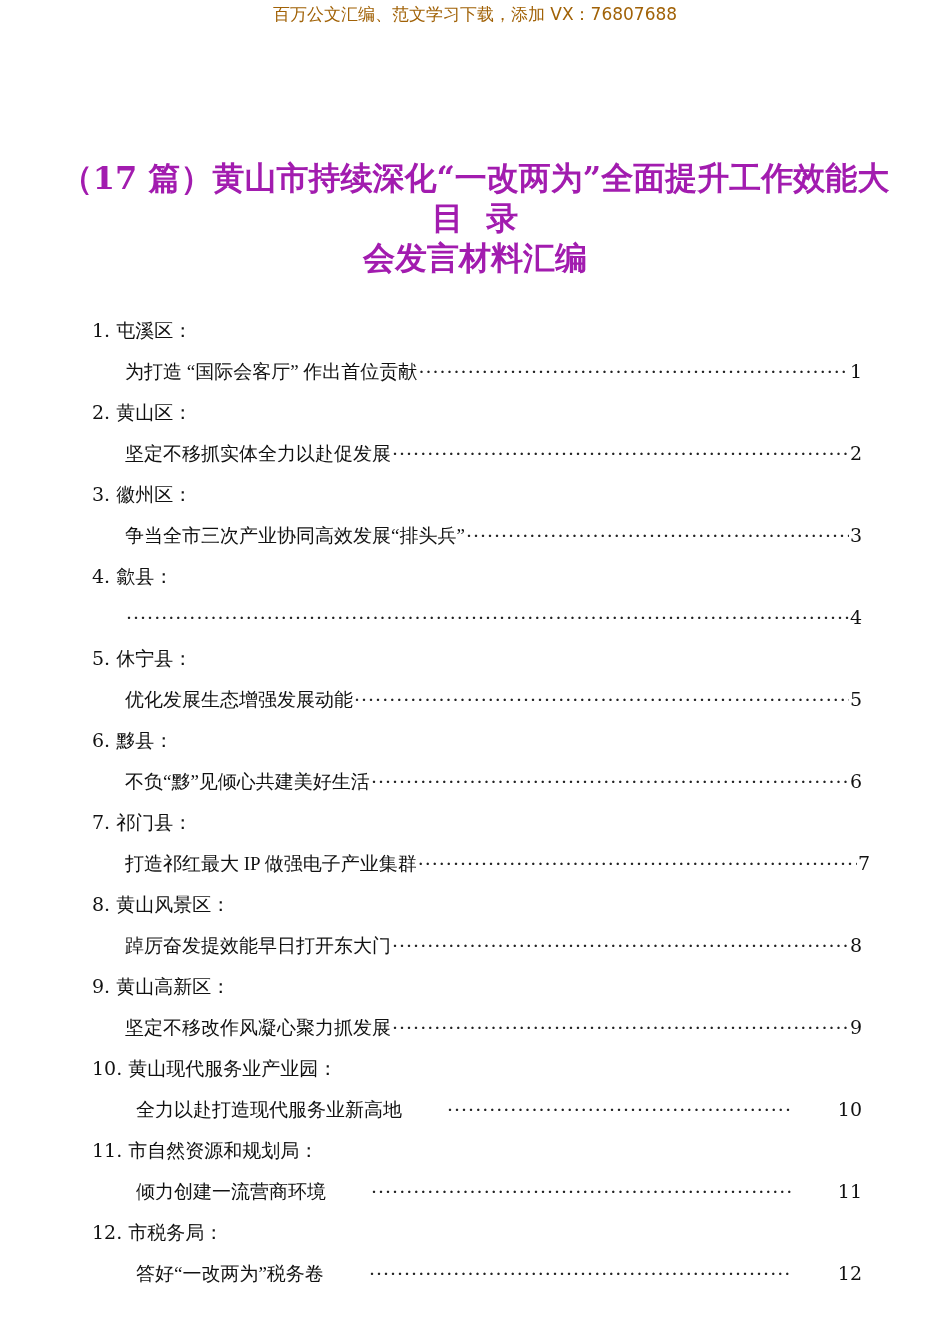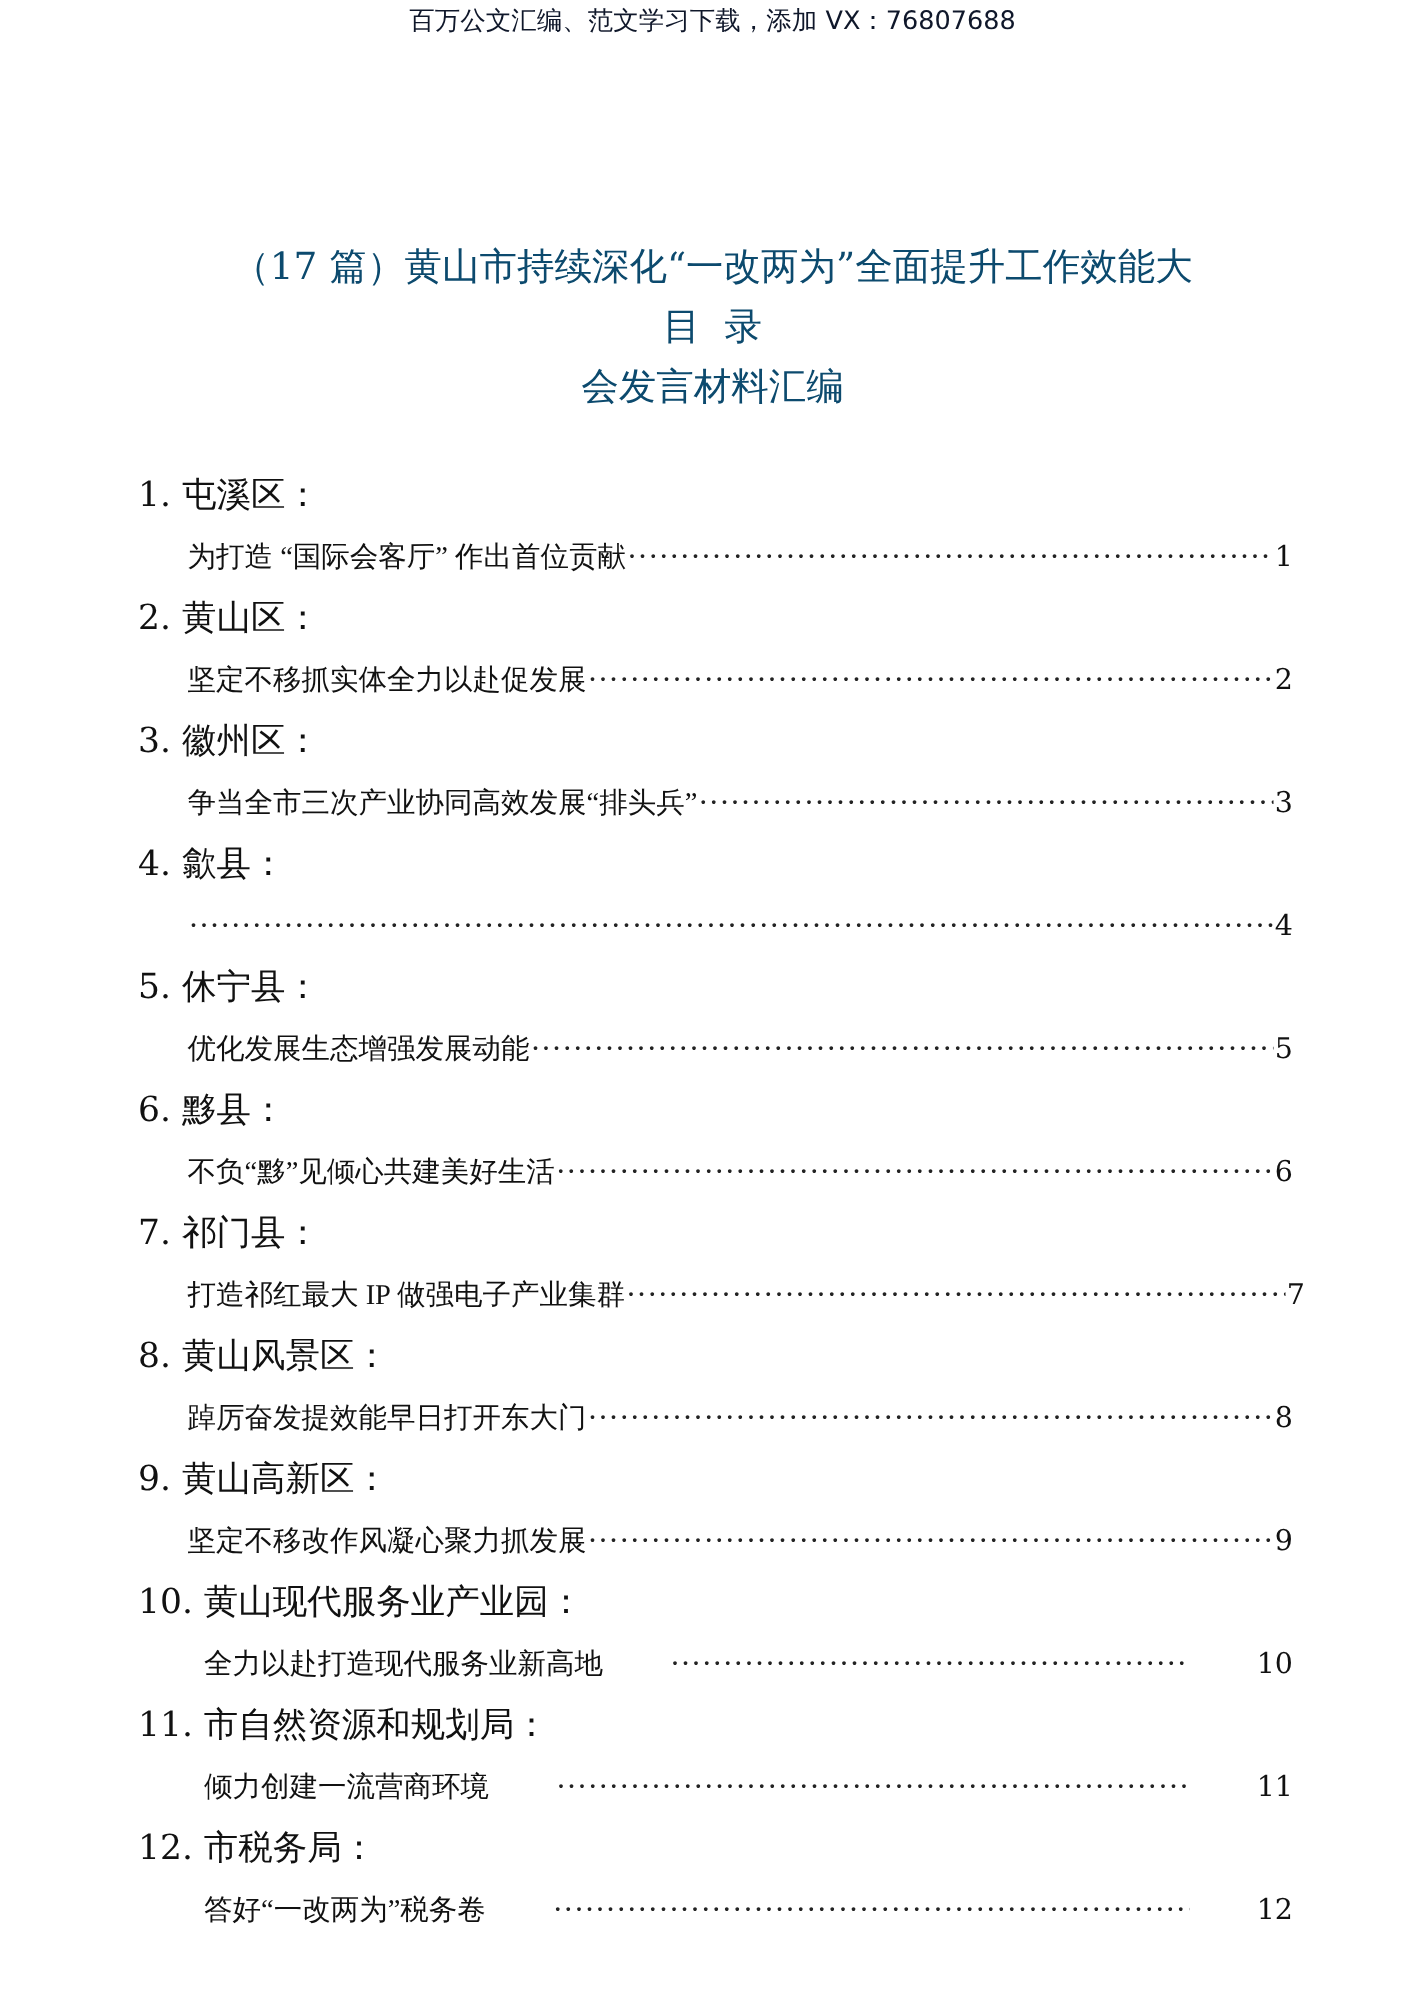--- a/index.html
+++ b/index.html
@@ -1,25 +1,25 @@
 <!DOCTYPE html>
 <html><head>
 <meta charset="utf-8">
 <style>
   html, body { margin:0; padding:0; background:#ffffff; }
   body { width:950px; height:1344px; position:relative; overflow:hidden;
          font-family:"DejaVu Serif","Liberation Serif",serif; color:#111; }
   .banner { position:absolute; top:0; left:0; width:950px; height:30px; text-align:center;
-            font-family:"DejaVu Sans","Liberation Sans",sans-serif; font-size:17px; line-height:28px; color:#0f172a; }
+            font-family:"DejaVu Sans","Liberation Sans",sans-serif; font-size:17px; line-height:28px; color:#a16207; }
   .title { position:absolute; top:158px; left:0; width:950px; text-align:center;
-           font-size:25px; line-height:40px; color:#0c4a6e; }
+           font-size:32px; line-height:40px; color:#a21caf;font-weight:bold; }
   .title .line { display:block; white-space:nowrap; }
   .toc { position:absolute; top:312px; left:92px; width:770px; }
   .entry { position:relative; }
-  .org { height:41px; line-height:36px; font-size:23px; white-space:nowrap; }
+  .org { height:41px; line-height:36px; font-size:19px; white-space:nowrap; }
   .article { height:41px; line-height:36px; font-size:19px; display:flex; align-items:baseline; white-space:nowrap; }
   .article .t { flex:0 0 auto;font-family:Liberation Serif, serif; }
   .article .dots { flex:1 1 auto; overflow:hidden; margin:0 1px; letter-spacing:1px; color:#222; }
   .article .dots::after { content:"······································································································································"; }
   .article .pg { flex:0 0 auto; }
   .ind1 { padding-left:33px; }
   .ind2 { padding-left:44px;gap:44px; }
 </style>
 </head>
 <body>

